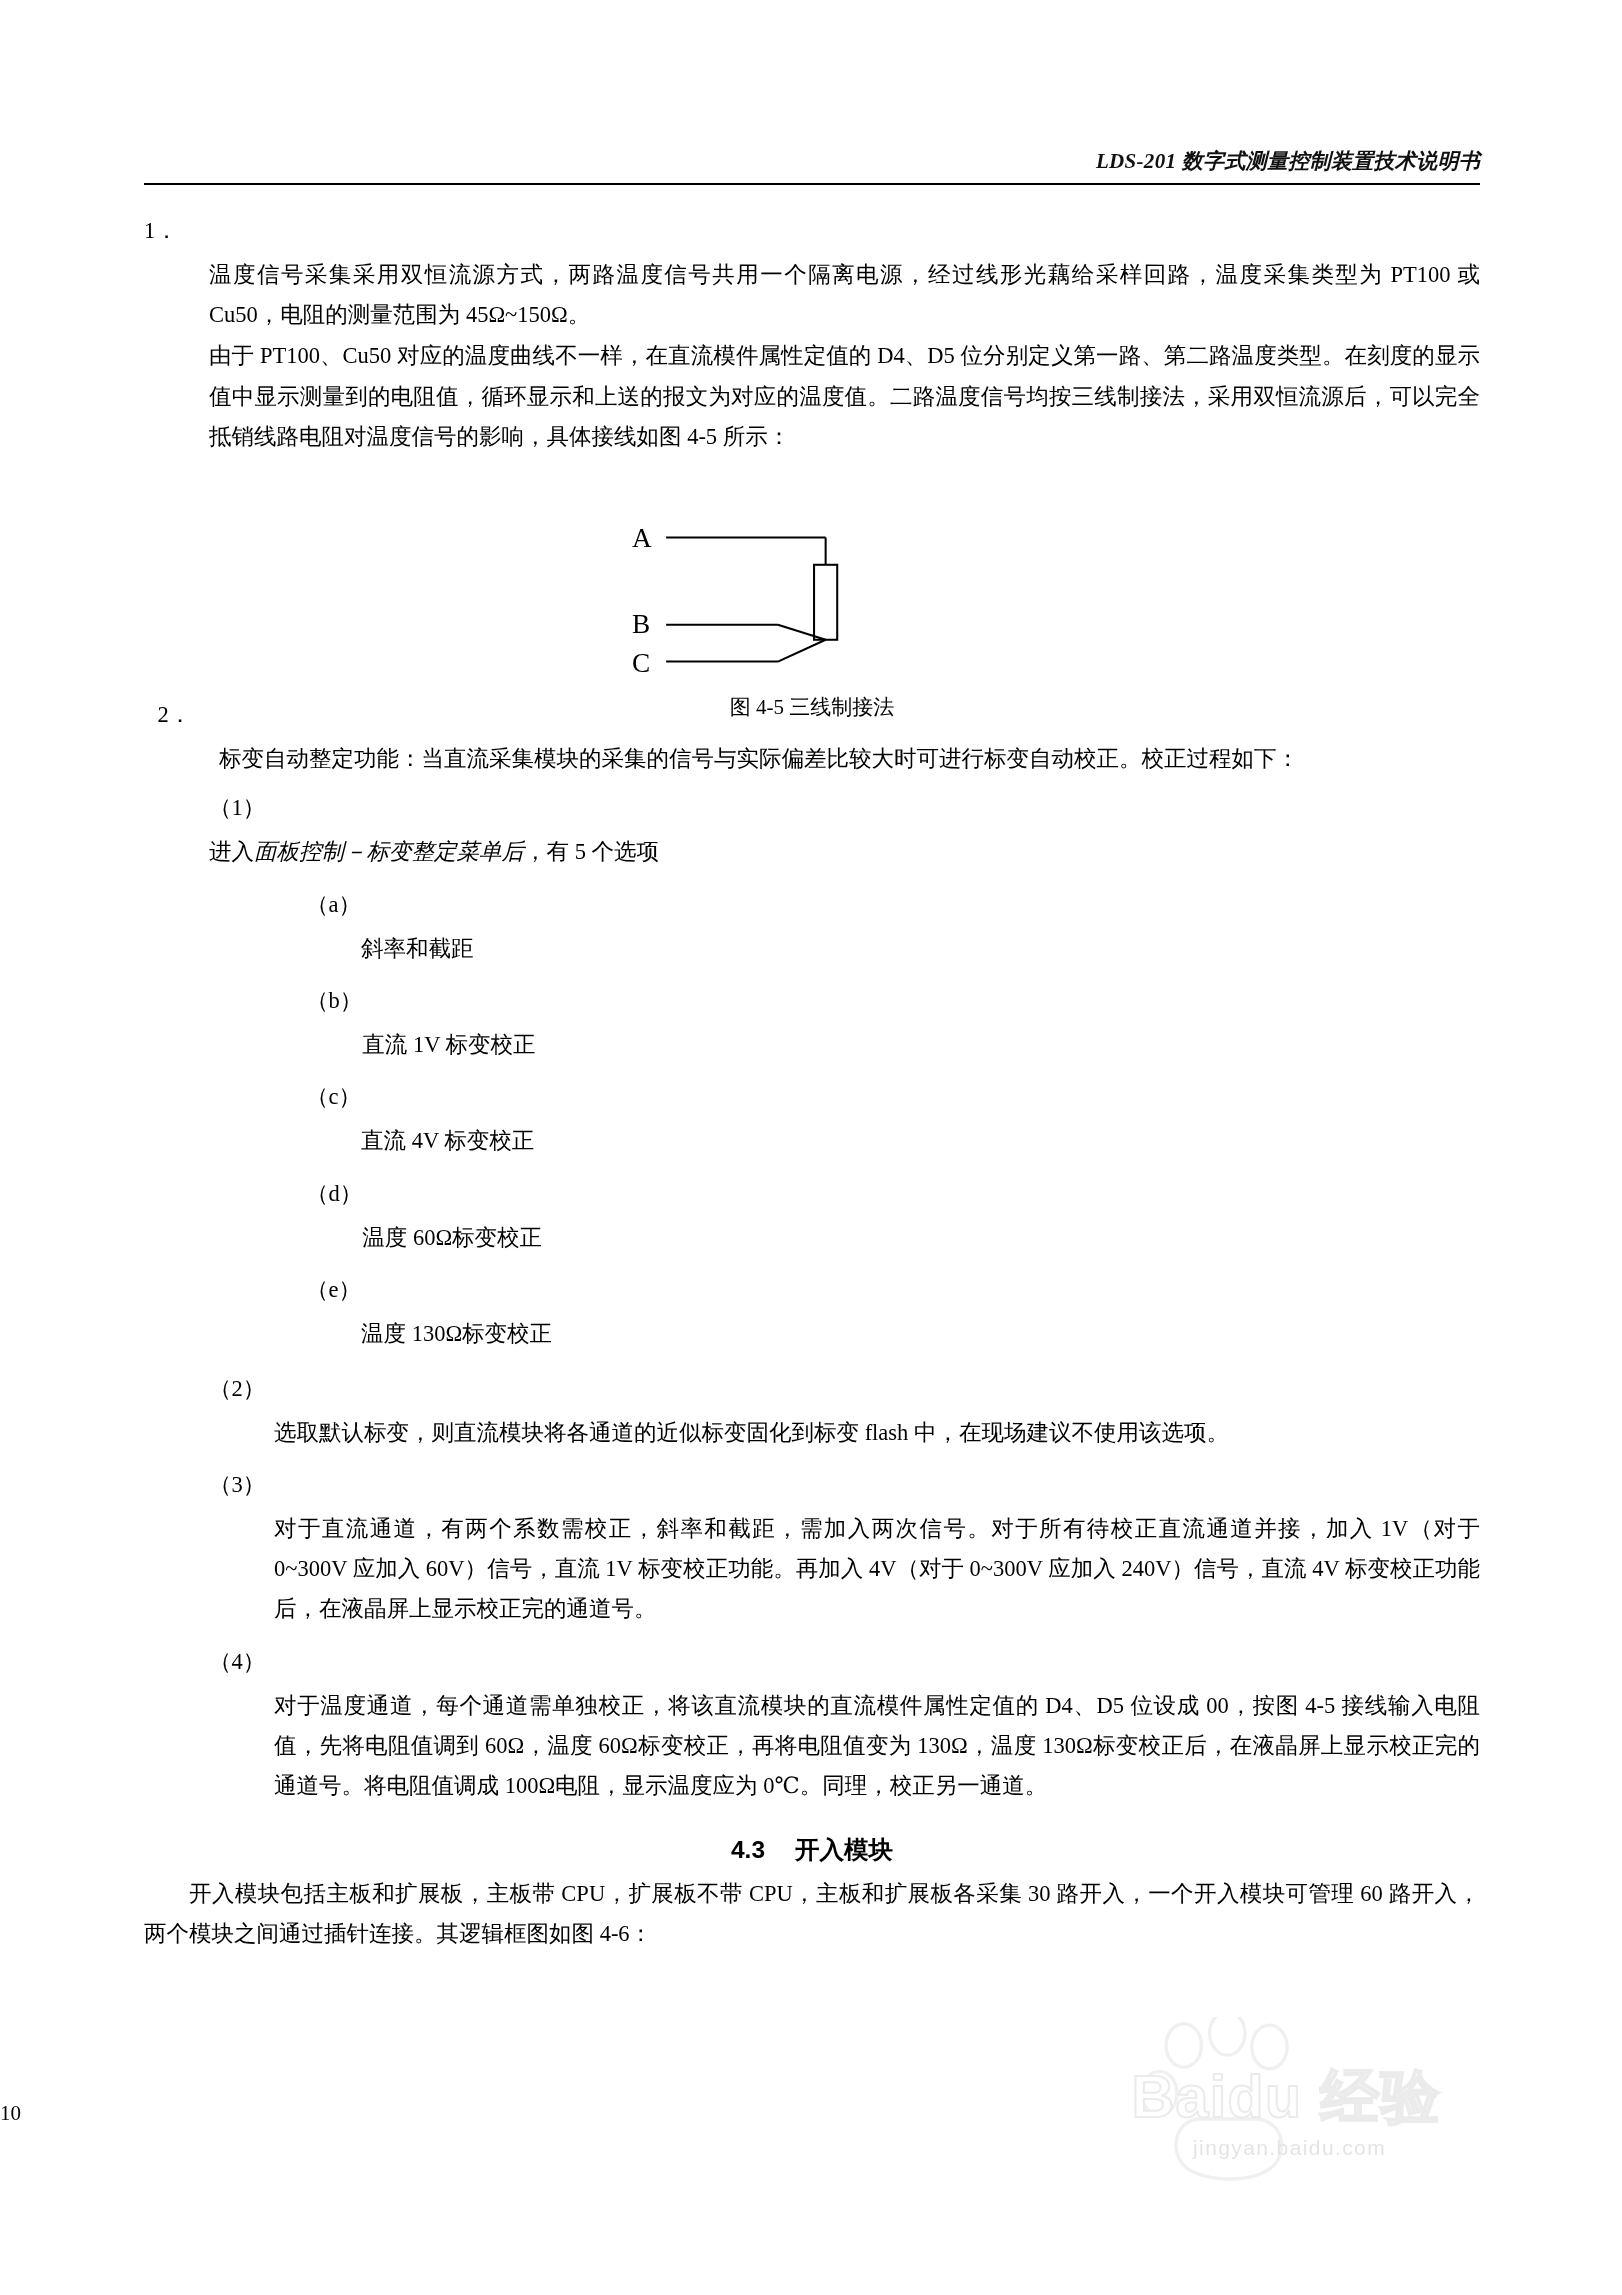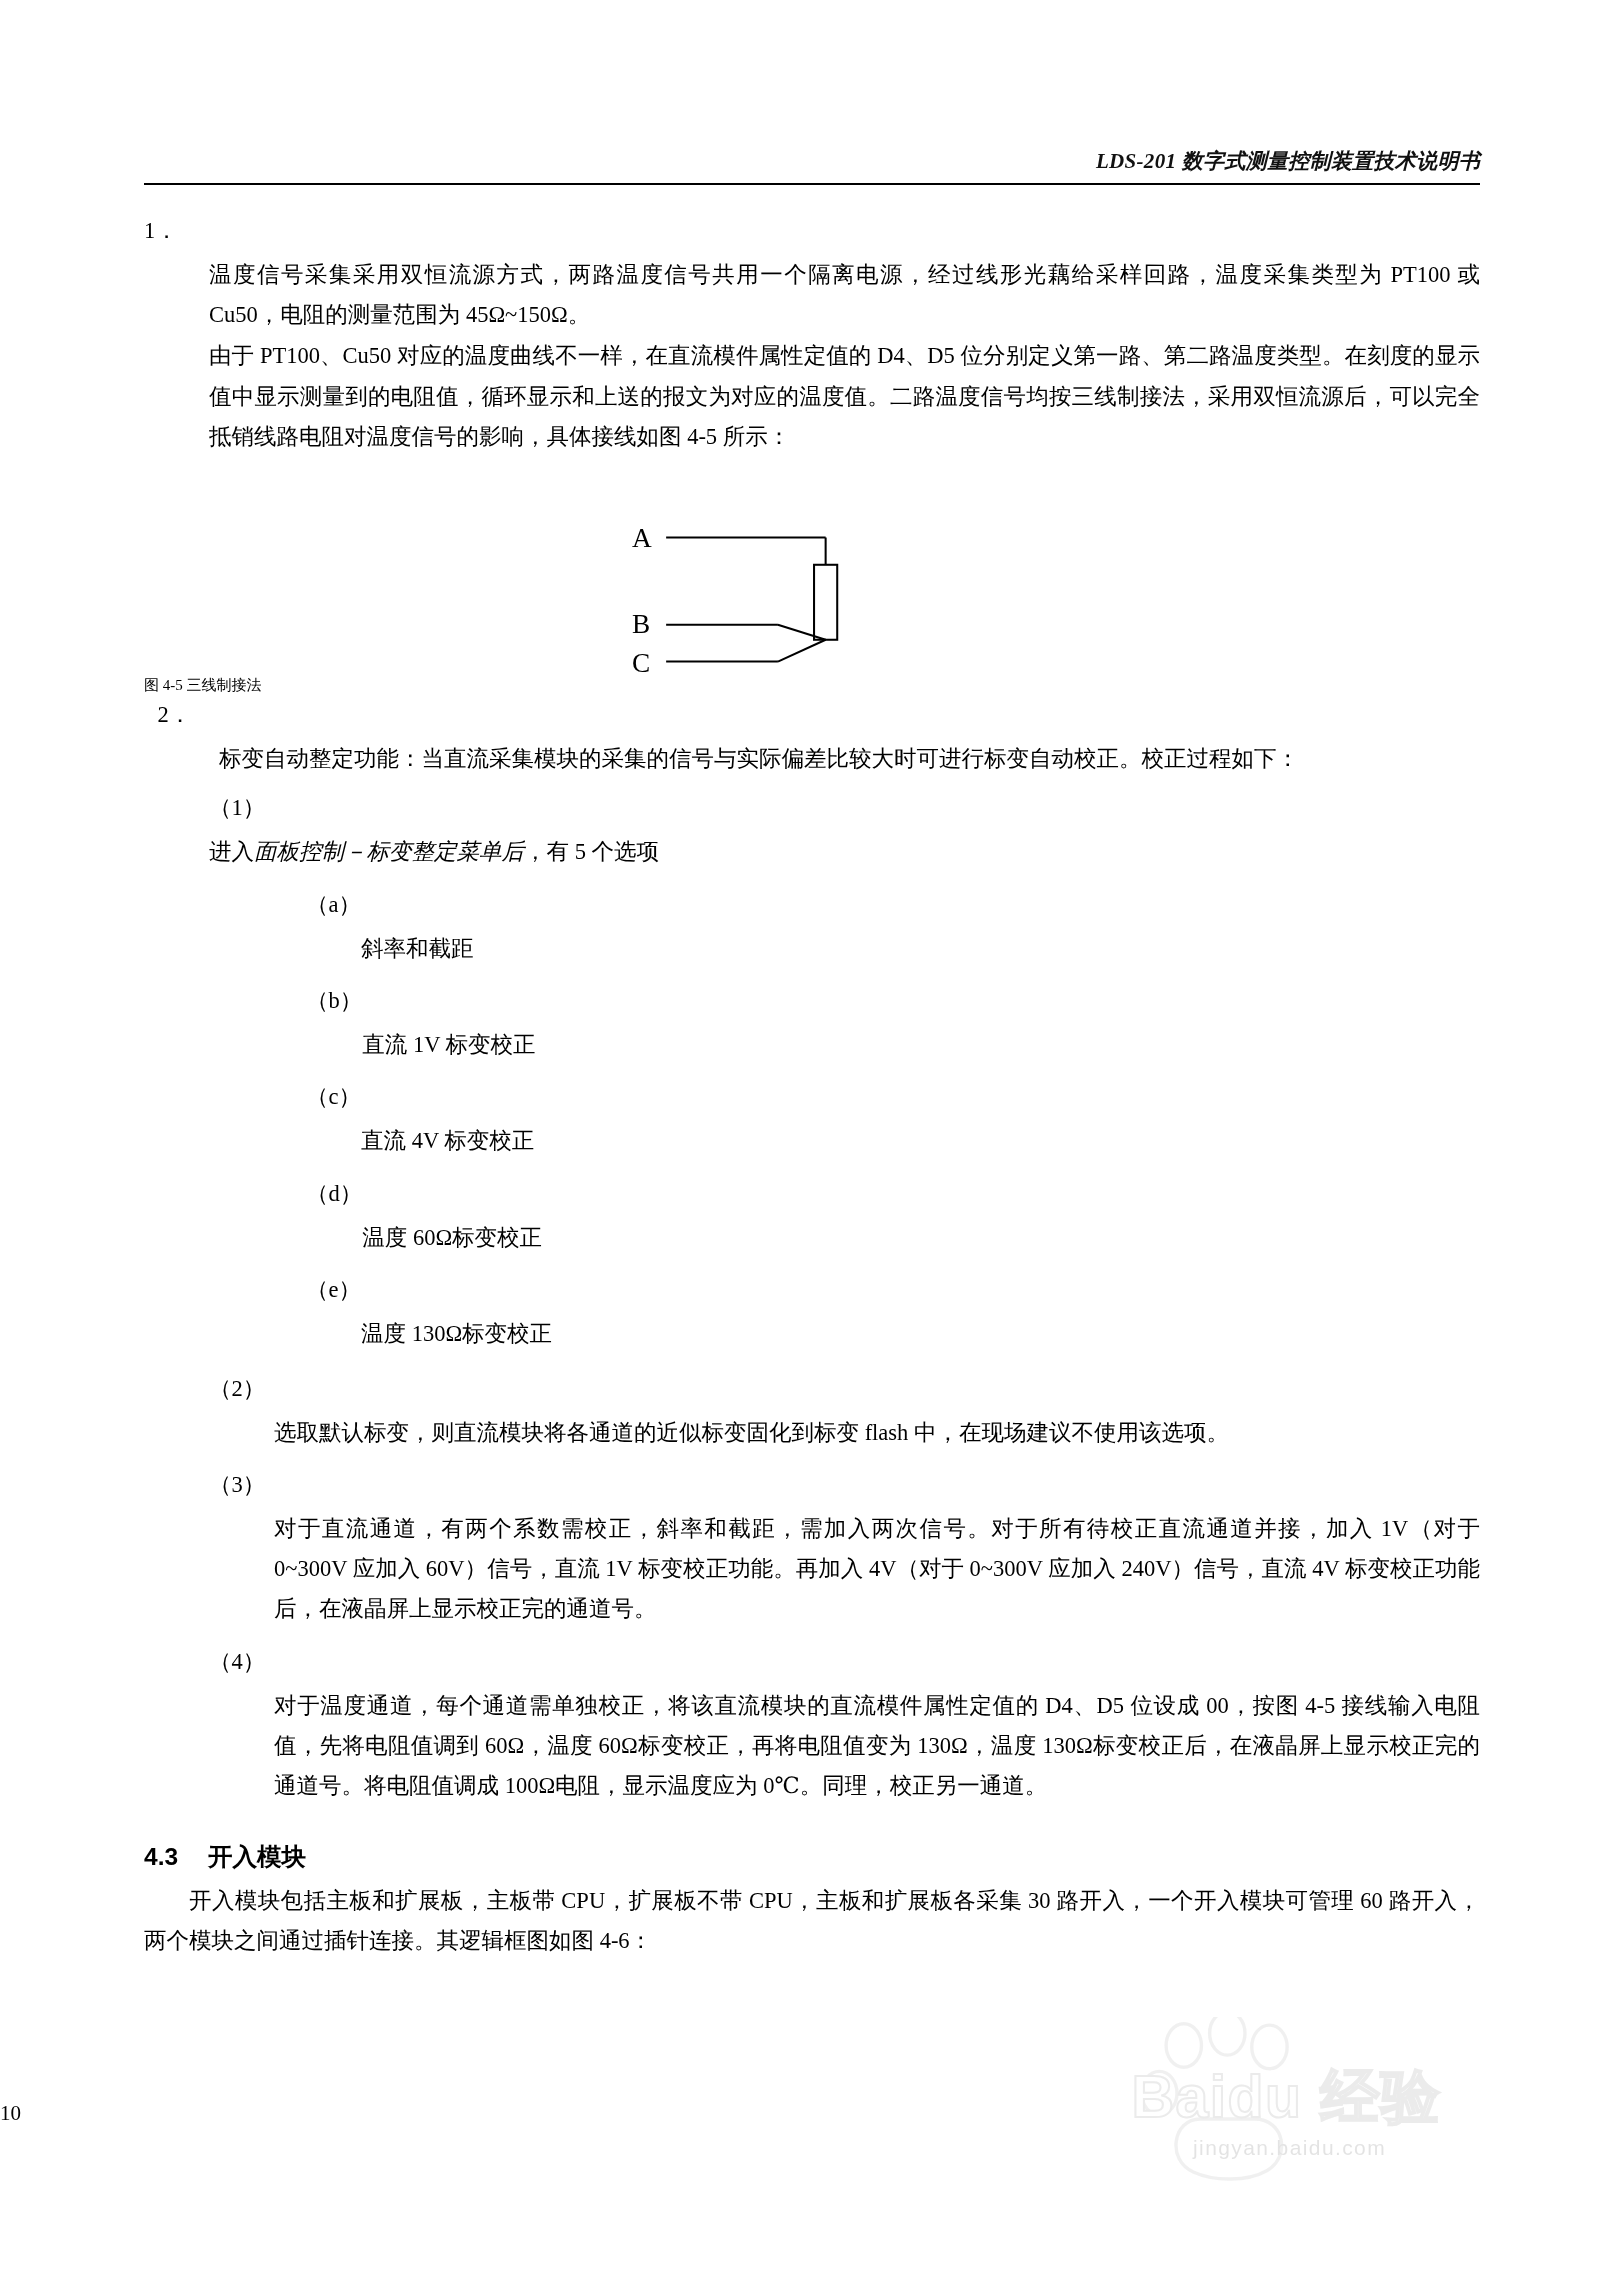--- a/index.html
+++ b/index.html
@@ -74,30 +74,32 @@
   .indent-1 { margin-left: 65px; }
   .indent-3 { margin-left: 162px; }
   .ital { font-style: italic; }
   
   .figure {
     position: relative;
     height: 204px;
     margin-top: 17.7px;
   }
   .figcaption {
-    font-size: 15px;
-    margin-top: 0;
+    text-align: center;
+    font-size: 21px;
+    margin-top: 17px;
   }
   
   .section-head {
     font-family: "Liberation Sans", "DejaVu Sans", sans-serif;
     font-weight: bold;
     font-size: 24.5px;
-    margin-top: 34px;
+    margin-top: 27px;
     margin-bottom: 8.2px;
+    text-align: center;
   }
   .section-head .secnum { margin-right: 30px; }
   
   .page-number {
     position: absolute;
     left: 0;
     top: 2101px;
     width: 1623px;
     text-align: left;
     font-size: 21px;

